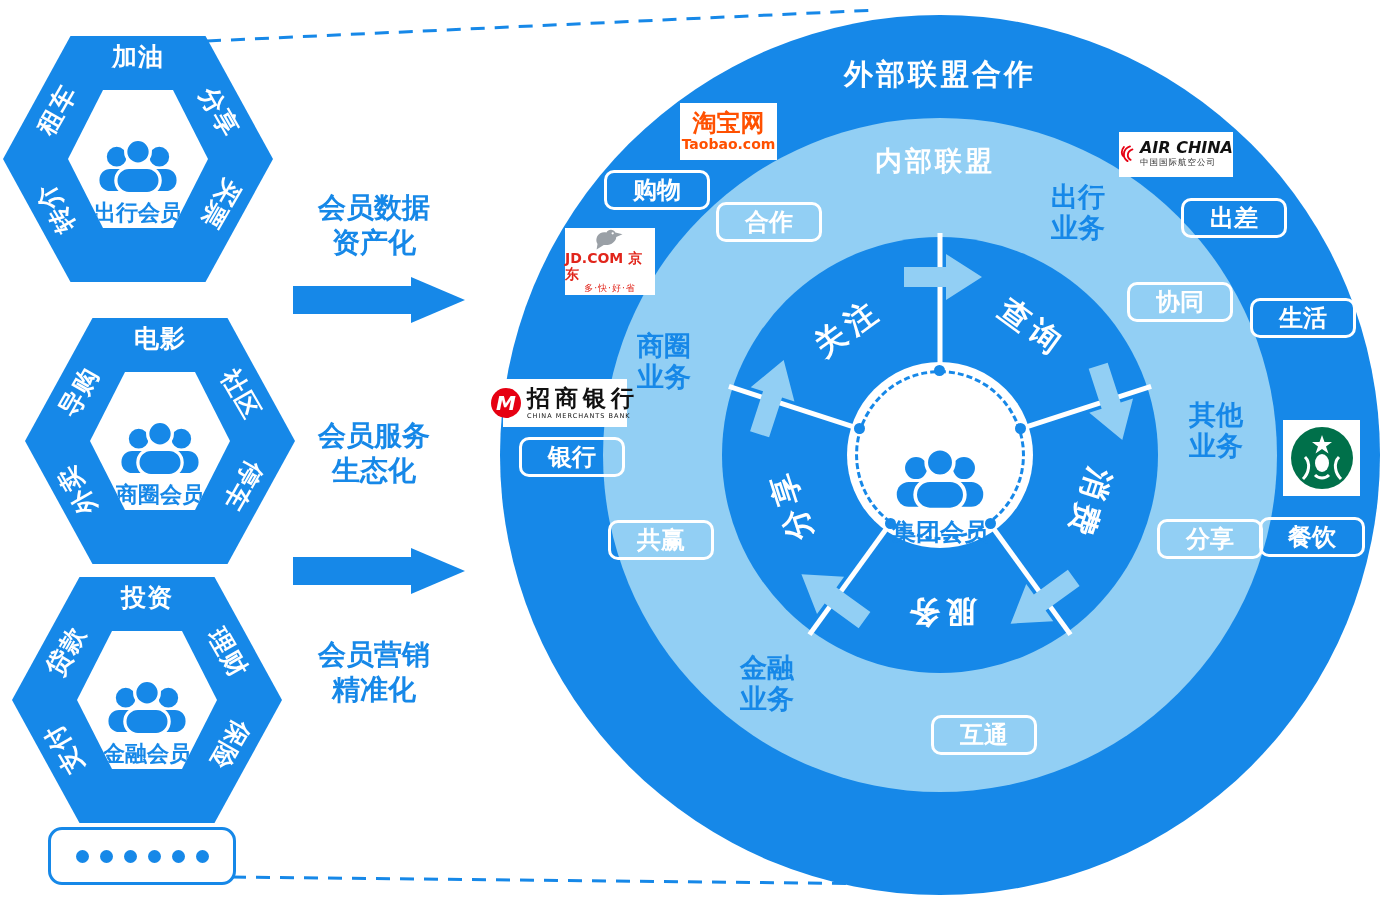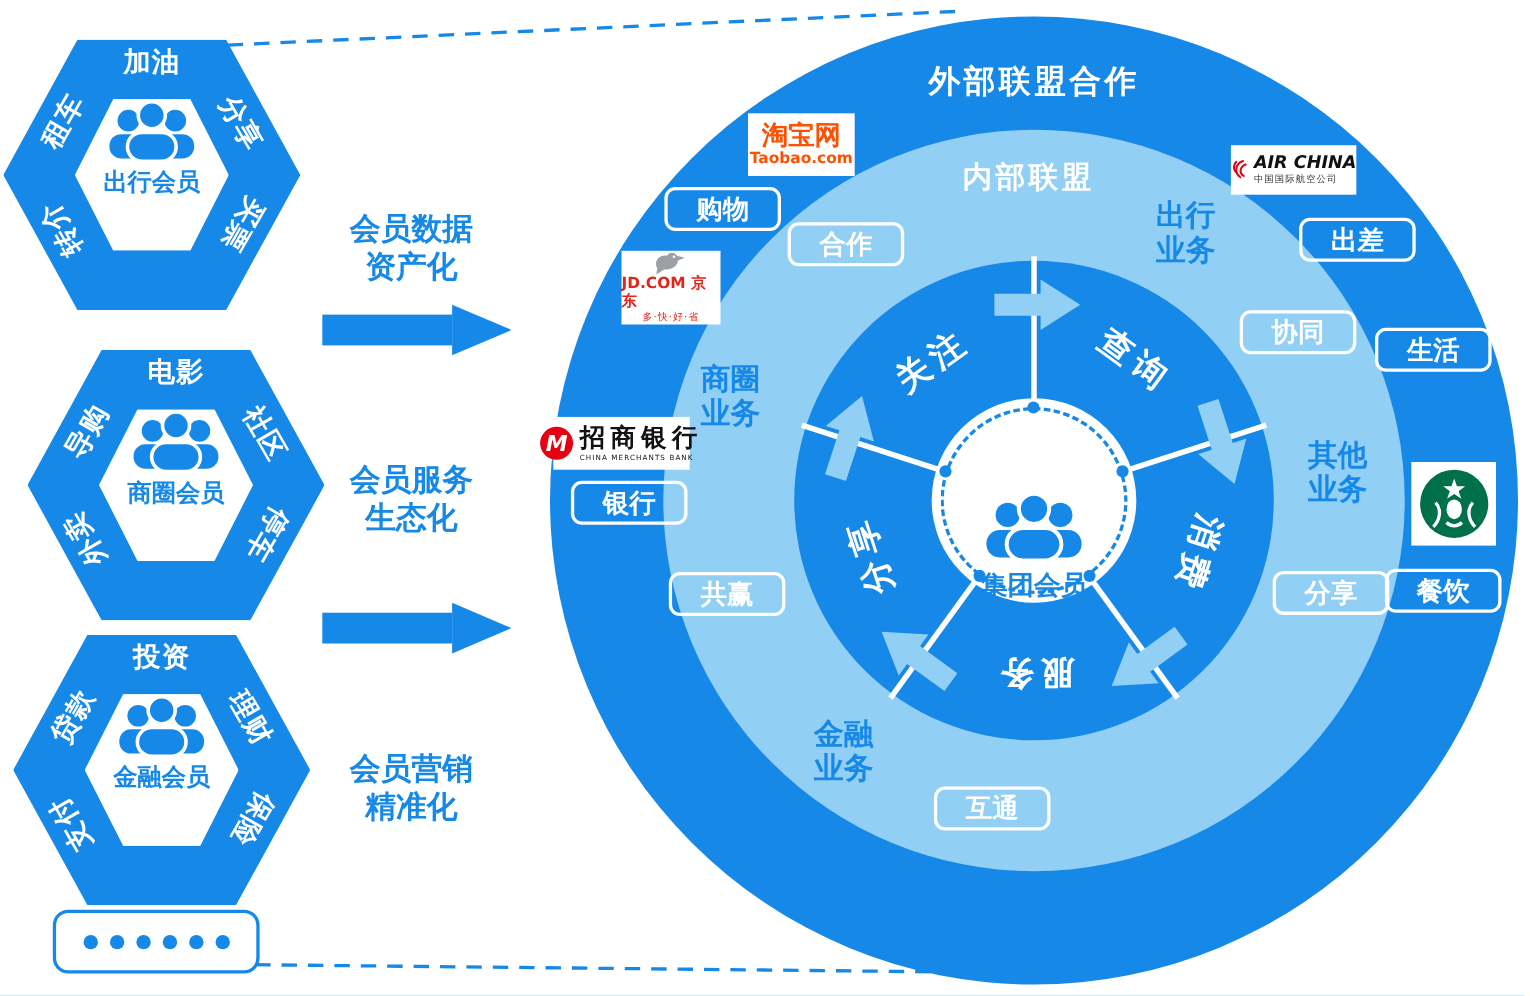--- a/index.html
+++ b/index.html
@@ -6,21 +6,21 @@
   #canvas{position:relative;width:1391px;height:905px;overflow:hidden;background:#fff;
           font-family:"DejaVu Sans","Liberation Sans",sans-serif;}
   
   .abs{position:absolute;}
   
   .hex{position:absolute;width:270px;height:246px;}
   .hex-shape{position:absolute;inset:0;background:#1688E8;
     clip-path:polygon(0 50%,25% 0,75% 0,100% 50%,75% 100%,25% 100%);}
   .hex-inner{position:absolute;left:65px;top:54px;width:140px;height:138px;background:#fff;
     clip-path:polygon(0 50%,25% 0,75% 0,100% 50%,75% 100%,25% 100%);
-    display:flex;flex-direction:column;align-items:center;justify-content:flex-start;gap:2px;}
+    display:flex;flex-direction:column;align-items:center;justify-content:flex-end;gap:2px;}
   .hex-name{color:#1688E8;font-weight:bold;font-size:22px;white-space:nowrap;}
   .edge-label{position:absolute;color:#fff;font-weight:bold;font-size:25px;white-space:nowrap;
     letter-spacing:1px;transform:translate(-50%,-50%) rotate(var(--r,0deg));}
   
   .transform-text{position:absolute;width:180px;text-align:center;color:#1688E8;
     font-weight:bold;font-size:28px;line-height:1.25;}
   .big-arrow{position:absolute;width:172px;height:46px;}
   .big-arrow .bar{position:absolute;left:0;top:9px;width:118px;height:28px;background:#1688E8;}
   .big-arrow .head{position:absolute;left:118px;top:0;width:0;height:0;
     border-left:54px solid #1688E8;border-top:23px solid transparent;border-bottom:23px solid transparent;}
@@ -146,21 +146,21 @@
     <div class="head"></div>
   </div>
   <div class="transform-text" style="left:284px;top:418px;">
     <span>会员服务</span><br>
     <span>生态化</span>
   </div>
   <div class="big-arrow" style="left:293px;top:548px;">
     <div class="bar"></div>
     <div class="head"></div>
   </div>
-  <div class="transform-text" style="left:284px;top:681px;">
+  <div class="transform-text" style="left:284px;top:637px;">
     <span>会员营销</span><br>
     <span>精准化</span>
   </div>
 
   <div class="ring-outer"></div>
   <div class="ring-light"></div>
   <div class="ring-core"></div>
 
   <svg class="abs" style="left:500px;top:15px;" width="880" height="880" viewBox="0 0 880 880">
     <g stroke="#fff" stroke-width="5">
@@ -229,21 +229,21 @@
 
   <div class="tag" style="left:657px;top:190px;">购物</div>
   <div class="tag" style="left:572px;top:457px;">银行</div>
   <div class="tag" style="left:1234px;top:218px;">出差</div>
   <div class="tag" style="left:1303px;top:318px;">生活</div>
   <div class="tag" style="left:1312px;top:537px;">餐饮</div>
 
   <div class="tag" style="left:769px;top:222px;">合作</div>
   <div class="tag" style="left:1180px;top:302px;">协同</div>
   <div class="tag" style="left:1210px;top:539px;">分享</div>
-  <div class="tag" style="left:902px;top:735px;text-align:right;">互通</div>
+  <div class="tag" style="left:984px;top:735px;text-align:right;">互通</div>
   <div class="tag" style="left:661px;top:540px;">共赢</div>
 
   <div class="logo logo-taobao" style="left:680px;top:103px;width:97px;height:57px;">
     <div class="t1">淘宝网</div>
     <div class="t2">Taobao.com</div>
   </div>
 
   <div class="logo logo-jd" style="left:565px;top:228px;width:90px;height:67px;">
     <svg width="40" height="26" viewBox="0 0 40 26">
       <path d="M6 18 C2 11 8 3 16 5 C18 1 24 1 26 5 L34 7 L27 10 C27 15 21 20 13 19 L5 24 Z" fill="#9aa0a6"></path>

